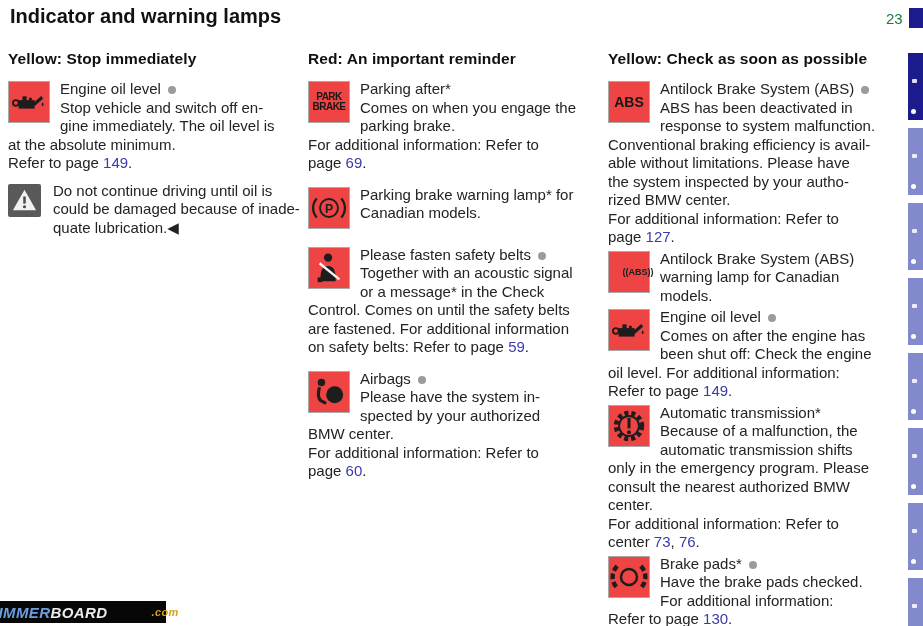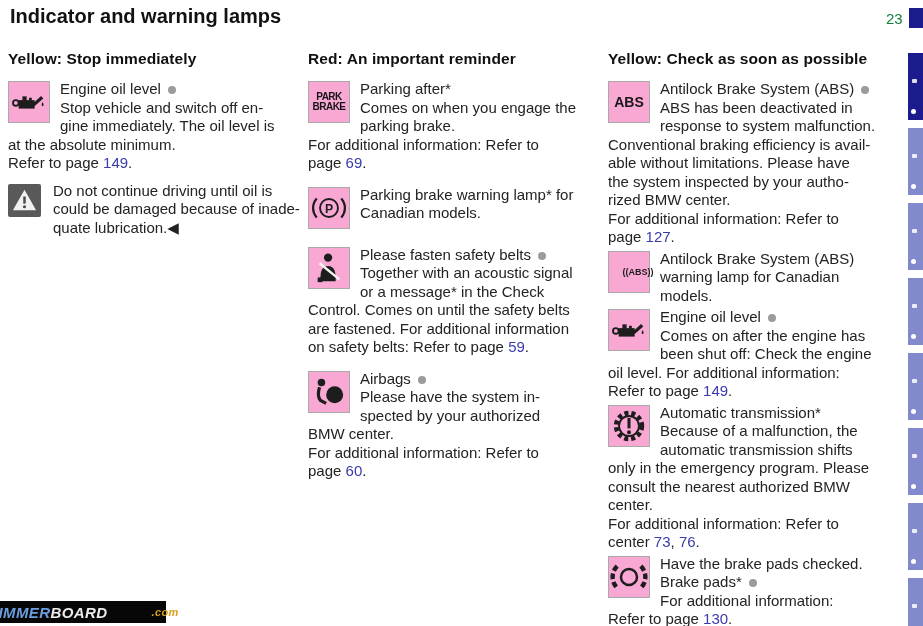--- a/index.html
+++ b/index.html
@@ -28,21 +28,21 @@
   #col2{left:608px;width:300px;}
   .col h2{
     font-size:15.5px;font-weight:bold;color:#101010;
     margin:0 0 12px 0;letter-spacing:0.1px;
   }
   .block{display:flow-root;margin-bottom:9px;}
   #col1 .block{margin-bottom:13px;}
   #col2 .block{margin-bottom:3px;}
   .icon-box{
     float:left;width:42px;height:42px;box-sizing:border-box;
-    border:1px solid #a9a9a9;background:#f9a8d4;
+    border:1px solid #a9a9a9;background:#ef4444;
     margin:1px 10px 4px 0;
     display:flex;align-items:center;justify-content:center;
   }
   .icon-dark{
     float:left;width:33px;height:33px;border-radius:2px;
     background:#595959;margin:2px 12px 4px 0;
     display:flex;align-items:center;justify-content:center;
   }
   .line{font-size:15px;line-height:18.5px;white-space:nowrap;color:#232323;}
   .plink{color:#3a3aad;}
@@ -239,22 +239,22 @@
         <div class="line"><span>center </span><span class="plink" style="color: rgb(58, 58, 173);">73</span><span>, </span><span class="plink" style="color: rgb(58, 58, 173);">76</span><span>.</span></div>
       </div>
       <div class="block">
         <div class="icon-box">
           <svg width="38" height="34" viewBox="0 0 40 36">
     <circle cx="20" cy="18" r="8.5" fill="none" stroke="#1d1d1d" stroke-width="2.6"></circle>
     <path d="M7.5 6.5 a16 16 0 0 0 0 23" stroke="#1d1d1d" stroke-width="4.6" fill="none" stroke-dasharray="6 3"></path>
     <path d="M32.5 6.5 a16 16 0 0 1 0 23" stroke="#1d1d1d" stroke-width="4.6" fill="none" stroke-dasharray="6 3"></path>
   </svg>
         </div>
+        <div class="line"><span>Brake pads* </span><span class="dot" style="background: rgb(155, 155, 155);"></span></div>
         <div class="line"><span>Have the brake pads checked.</span></div>
-        <div class="line"><span>Brake pads* </span><span class="dot" style="background: rgb(155, 155, 155);"></span></div>
         <div class="line"><span>For additional information:</span></div>
         <div class="line"><span>Refer to page </span><span class="plink" style="color: rgb(58, 58, 173);">130</span><span>.</span></div>
       </div>
     </div>
 </div>
 
 <div id="tab-rail">
     <div class="side-tab" style="top: 53px; background: rgb(27, 27, 142);">
       <div class="tmark"></div>
       <div class="tdot"></div>

